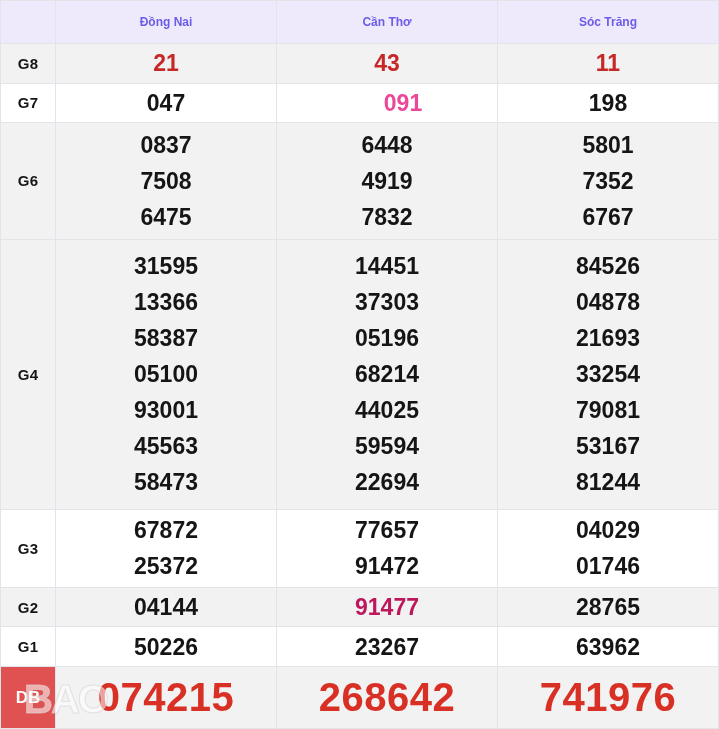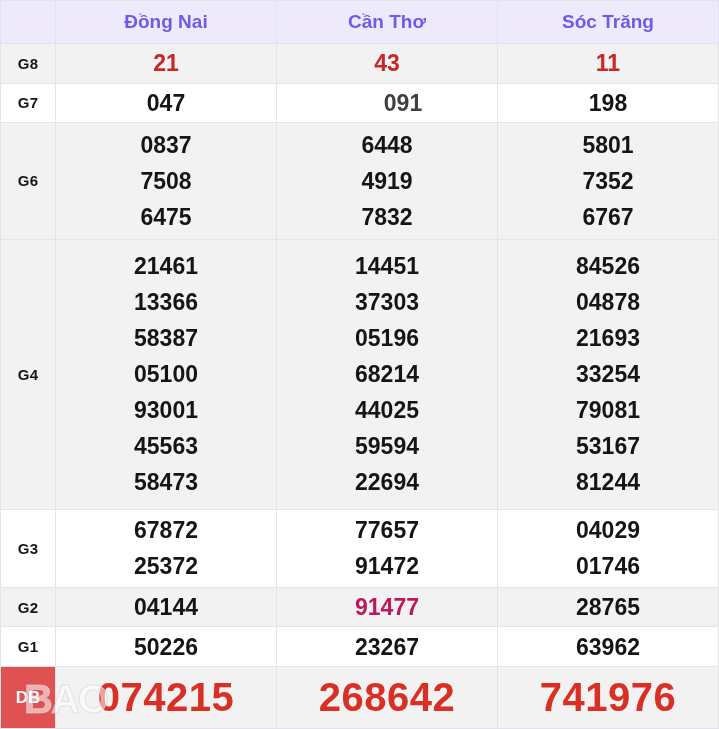--- a/index.html
+++ b/index.html
@@ -25,21 +25,21 @@
     border: 1px solid #e3e3ea;
     text-align: center;
     vertical-align: middle;
     padding: 0;
   }
 
   
   thead th {
     background: #eeeafc;
     color: #6c5ce7;
-    font-size: 19px;
+    font-size: 12px;
     font-weight: bold;
     height: 43px;
     border-color: #ddd7f0;
   }
   thead th.corner { background: #eeeafc; }
 
   
   td.prize-label {
     font-size: 15px;
     font-weight: bold;
@@ -134,21 +134,21 @@
           </td>
           <td class="nums" style="color: rgb(198, 40, 40);">
             <span class="n">11</span>
           </td>
         </tr>
         <tr class="plain g7">
           <td class="prize-label">G7</td>
           <td class="nums" style="color: rgb(21, 21, 21);">
             <span class="n">047</span>
           </td>
-          <td class="nums" style="color: #404040; padding-left: 32px;">
+          <td class="nums" style="color: #ec4899; padding-left: 32px;">
             <span class="n">091</span>
           </td>
           <td class="nums" style="color: rgb(21, 21, 21);">
             <span class="n">198</span>
           </td>
         </tr>
         <tr class="shade g6">
           <td class="prize-label">G6</td>
           <td class="nums" style="color: rgb(21, 21, 21);">
             <span class="n">0837</span>
@@ -162,21 +162,21 @@
           </td>
           <td class="nums" style="color: rgb(21, 21, 21);">
             <span class="n">5801</span>
             <span class="n">7352</span>
             <span class="n">6767</span>
           </td>
         </tr>
         <tr class="shade g4">
           <td class="prize-label">G4</td>
           <td class="nums" style="color: rgb(21, 21, 21);">
-            <span class="n">21461</span>
+            <span class="n">31595</span>
             <span class="n">13366</span>
             <span class="n">58387</span>
             <span class="n">05100</span>
             <span class="n">93001</span>
             <span class="n">45563</span>
             <span class="n">58473</span>
           </td>
           <td class="nums" style="color: rgb(21, 21, 21);">
             <span class="n">14451</span>
             <span class="n">37303</span>

